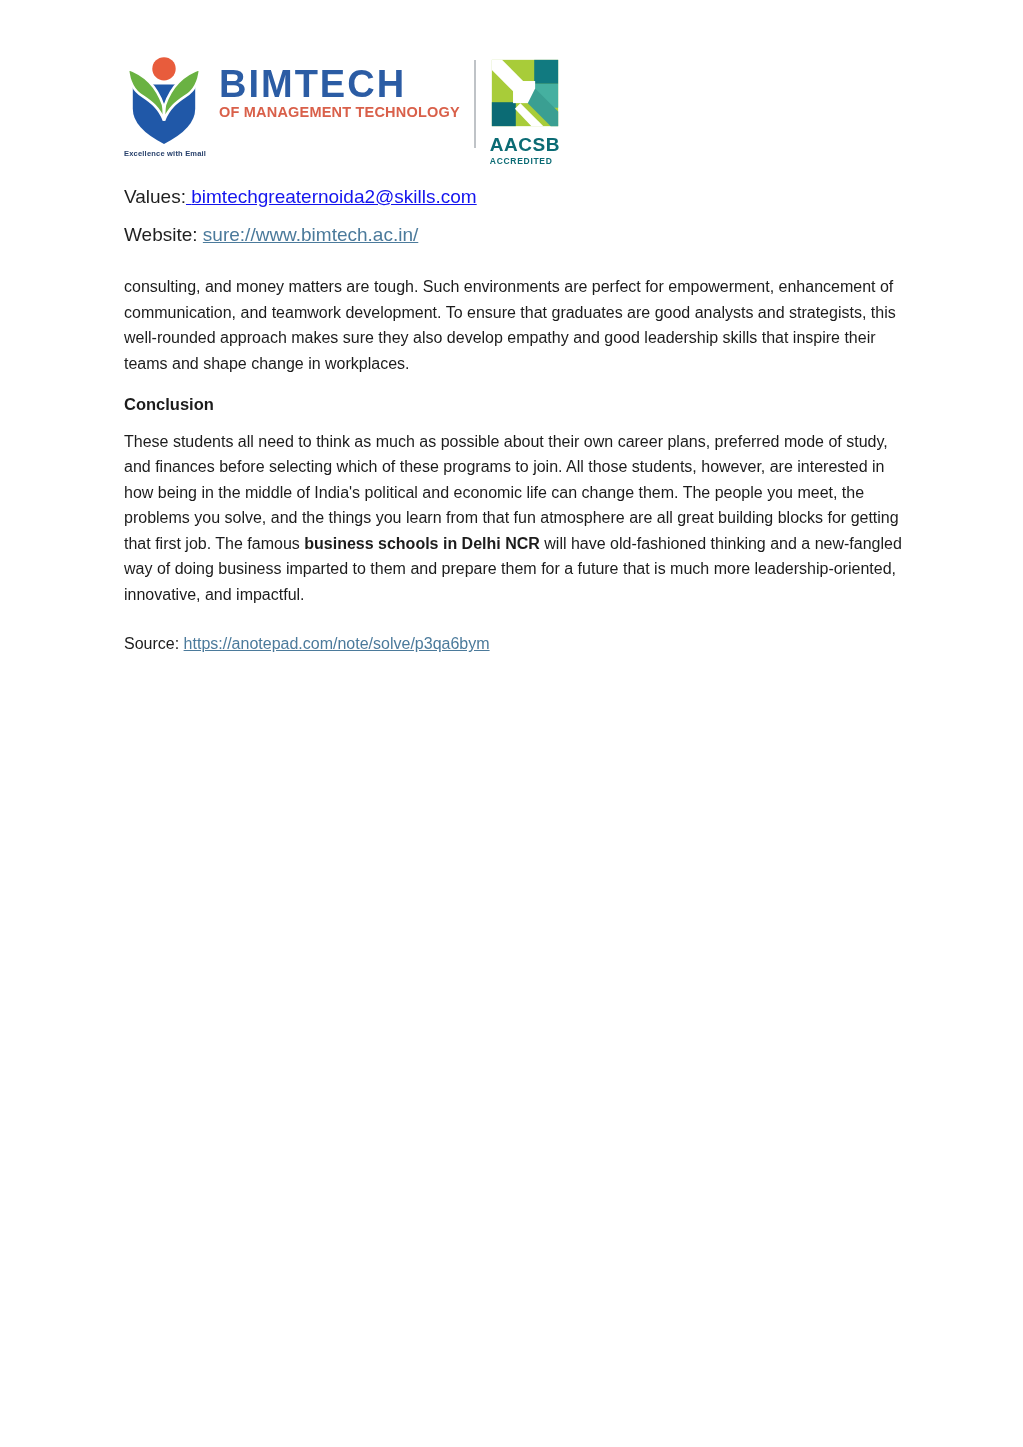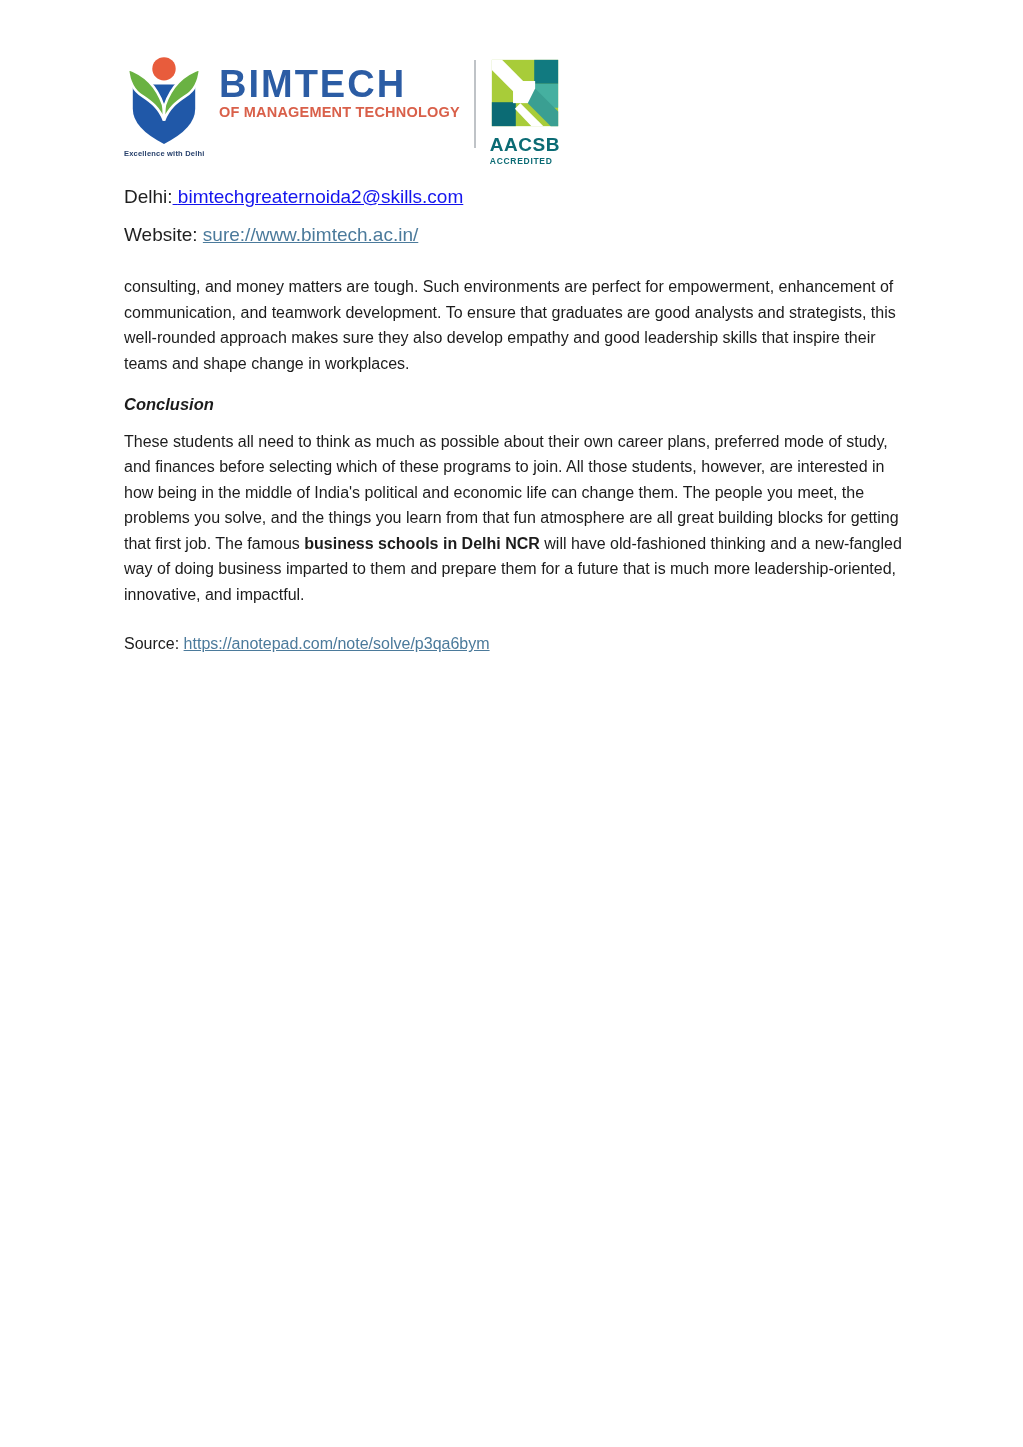--- a/index.html
+++ b/index.html
@@ -96,21 +96,20 @@
     line-height: 25.5px;
     color: #1c1c1c;
     margin: 0;
   }
   .heading {
     font-size: 16.5px;
     font-weight: bold;
     color: #1c1c1c;
     margin: 19px 0 14px 0;
     line-height: 1.2;
-    font-style: italic;
   }
   .para strong { font-weight: bold; }
   .source {
     font-size: 16px;
     color: #1c1c1c;
     margin: 24px 0 0 0;
     line-height: 25.5px;
   }
 </style>
 </head>
@@ -123,21 +122,21 @@
       <div class="logo-mark">
         <svg width="78" height="90" viewBox="0 0 80 92">
 
           <path d="M8,31 Q8,29 10,29 L70,29 Q72,29 72,31 L72,54 Q72,74 40,90 Q8,74 8,54 Z" fill="#2058a8"></path>
 
           <path d="M3,13 C18,18 32,30 39,50 C40,55 40,60 40,66 C35,53 27,47 18,41 C8,35 4,24 3,13 Z" fill="#6ab242" stroke="#ffffff" stroke-width="2.6"></path>
           <path d="M77,13 C62,18 48,30 41,50 C40,55 40,60 40,66 C45,53 53,47 62,41 C72,35 76,24 77,13 Z" fill="#6ab242" stroke="#ffffff" stroke-width="2.6"></path>
 
           <circle cx="40" cy="13" r="12" fill="#e85c3c"></circle>
         </svg>
-        <div class="tagline">Excellence with Delhi</div>
+        <div class="tagline">Excellence with Email</div>
       </div>
 
       <div class="logo-words">
         <div class="brand">BIMTECH</div>
         <div class="inst2">OF MANAGEMENT TECHNOLOGY</div>
       </div>
 
       <div class="logo-divider"></div>
 
       <div class="aacsb">
@@ -158,21 +157,21 @@
           <polygon points="49,33 74,58 74,74 66,74 41,49" fill="#3a9f92"></polygon>
 
           <polygon points="33,49 58,74 45,74 27,55" fill="#ffffff"></polygon>
         </svg>
         <div class="aacsb-name">AACSB</div>
         <div class="aacsb-sub">ACCREDITED</div>
       </div>
     </header>
 
     <section class="contact">
-      <p class="contact-line"><span>Delhi:</span><a class="email-link">&nbsp;<span>bimtechgreaternoida2@skills.com</span></a></p>
+      <p class="contact-line"><span>Values:</span><a class="email-link">&nbsp;<span>bimtechgreaternoida2@skills.com</span></a></p>
       <p class="contact-line"><span>Website:</span> <a class="web-link">sure://www.bimtech.ac.in/</a></p>
     </section>
 
     <main class="body-text">
       <p class="para">consulting, and money matters are tough. Such environments are perfect for empowerment, enhancement of communication, and teamwork development. To ensure that graduates are good analysts and strategists, this well-rounded approach makes sure they also develop empathy and good leadership skills that inspire their teams and shape change in workplaces.</p>
 
       <h2 class="heading">Conclusion</h2>
 
       <p class="para"><span>These students all need to think as much as possible about their own career plans, preferred mode of study, and finances before selecting which of these programs to join. All those students, however, are interested in how being in the middle of India's political and economic life can change them. The people you meet, the problems you solve, and the things you learn from that fun atmosphere are all great building blocks for getting that first job. The famous </span><strong>business schools in Delhi NCR</strong><span> will have old-fashioned thinking and a new-fangled way of doing business imparted to them and prepare them for a future that is much more leadership-oriented, innovative, and impactful.</span></p>
 

